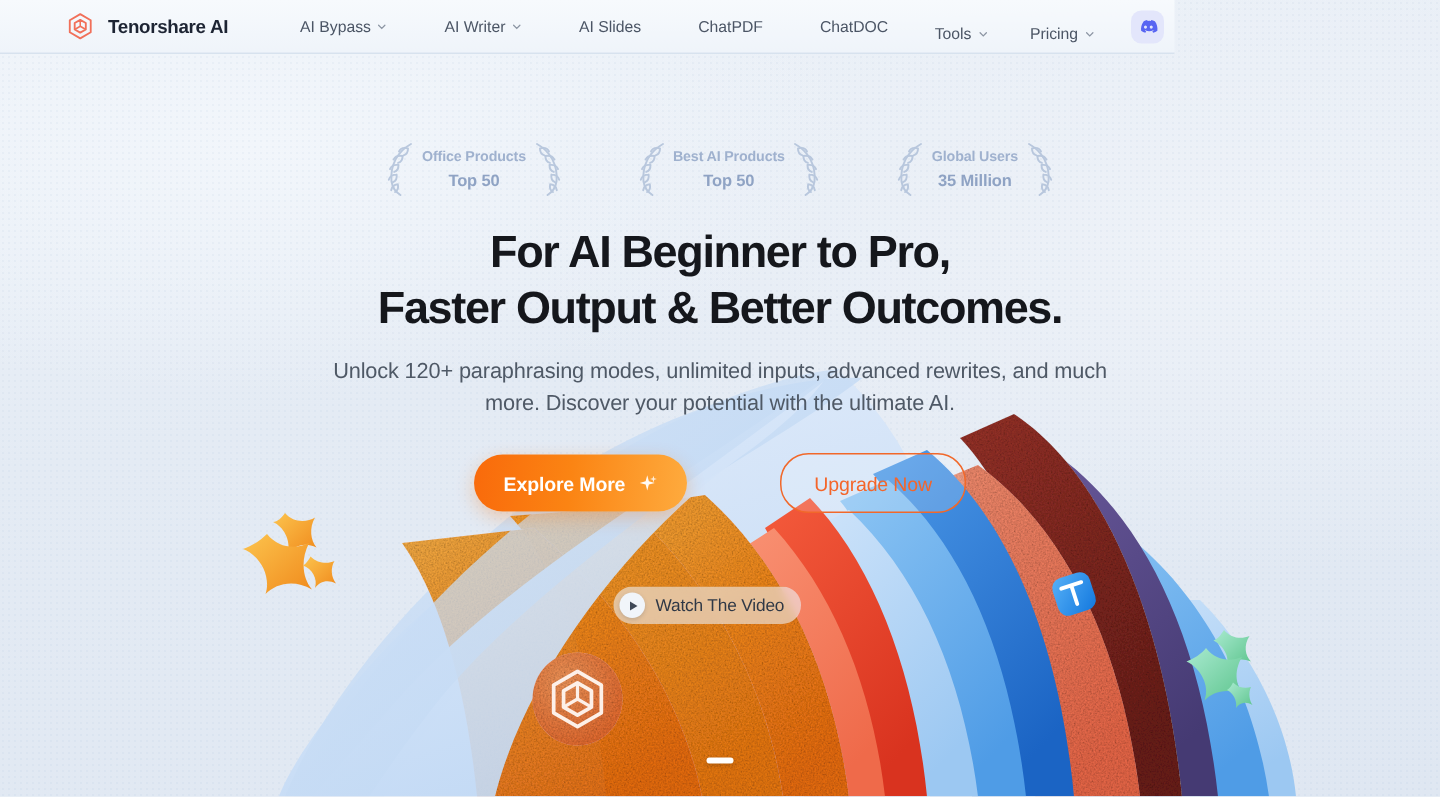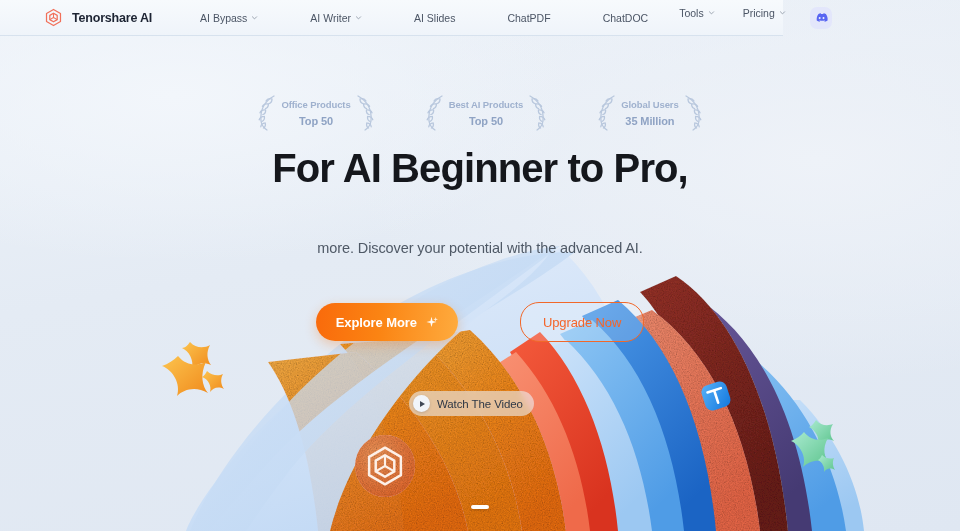--- a/index.html
+++ b/index.html
@@ -30,28 +30,28 @@
   .navbar {
     position:absolute; left:0; top:0; width:783px; height:36px;
     background:linear-gradient(180deg,#f7fafd 0%,#eff4fa 100%);
     border-bottom:1px solid rgba(190,205,225,.55);
     display:flex; align-items:center; z-index:40;
   }
   .brand { display:flex; align-items:center; gap:9px; margin-left:44px; }
   .brand-mark { width:19px; height:19px; display:block; }
   .brand-name { font-size:12.5px; font-weight:bold; color:#1d2433; letter-spacing:-.2px; white-space:nowrap; }
 
-  .nav-links { display:flex; align-items:center; gap:18px; margin-left:31px; }
+  .nav-links { display:flex; align-items:center; gap:4px; margin-left:31px; }
   .nav-link {
     font-size:10.5px; color:#4b5565; padding:0 17px;
     display:flex; align-items:center; gap:4px; cursor:pointer; white-space:nowrap;
   }
   .caret { display:block; width:7px; height:7px; flex:none; opacity:.75; }
 
-  .nav-right { margin-left:auto; margin-right:60px; display:flex; align-items:flex-start; gap:0; }
+  .nav-right { margin-left:auto; margin-right:60px; display:flex; align-items:flex-end; gap:0; }
   .nav-right .nav-link { padding:0 14px; }
   .discord-btn {
     width:22px; height:22px; margin-left:10px; border-radius:7px;
     background:#e3e6fb; display:flex; align-items:center; justify-content:center;
     cursor:pointer; flex:none;
   }
   .discord-btn svg { width:14px; height:14px; display:block; }
 
   
   .badges {
@@ -66,21 +66,21 @@
     white-space:nowrap; line-height:14px;
   }
   .badge-bot {
     font-size:11px; font-weight:bold; color:#8fa3c4; letter-spacing:-.1px;
     white-space:nowrap; line-height:16px; margin-top:1px;
   }
 
   
   .headline {
     position:absolute; top:150px; left:0; width:960px; text-align:center; z-index:20;
-    font-size:40px; font-weight:bold; line-height:37px;
+    font-size:30px; font-weight:bold; line-height:37px;
     color:#15171c; letter-spacing:-.9px;
   }
 
   .subhead {
     position:absolute; top:238px; left:0; width:960px; text-align:center; z-index:20;
     font-size:14.5px; line-height:21px; color:#4f5966; letter-spacing:-.1px;
   }
   .subhead span { display:block; }
 
   
@@ -398,24 +398,26 @@
           <path d="M11.6 16 C8.6 15.6 6.8 16.8 6 18.8 M11.6 16 C11.8 18.6 10.8 20 8.8 20.6"></path>
           <path d="M10.4 22.4 C7.4 22.4 5.8 23.8 5.2 25.8 M10.4 22.4 C10.8 25 10 26.6 8 27.4"></path>
           <path d="M11.2 28.8 C8.4 29.2 7 30.8 6.8 32.8 M11.2 28.8 C11.8 31.4 11.2 33 9.4 34"></path>
         </g>
       </svg>
     </div>
   </div>
 
   <h1 class="headline">
     <span>For AI Beginner to Pro,</span><br>
+    <span>Faster Output &amp; Better Outcomes.</span>
   </h1>
 
   <p class="subhead">
-    <span>more. Discover your potential with the advanced AI.</span>
+    <span>Unlock 120+ paraphrasing modes, unlimited inputs, advanced rewrites, and much</span>
+    <span>more. Discover your potential with the ultimate AI.</span>
   </p>
 
   <div class="ctas">
     <button class="btn-primary">
       <span>Explore More</span>
       <svg class="spark" viewBox="0 0 24 24" fill="#fff">
         <path d="M12 1.6 L14 9 L21.4 11 L14 13 L12 20.4 L10 13 L2.6 11 L10 9 Z" opacity="0.95"></path>
         <path d="M19.6 2 L20.6 5.2 L23.8 6.2 L20.6 7.2 L19.6 10.4 L18.6 7.2 L15.4 6.2 L18.6 5.2 Z" opacity="0.8"></path>
       </svg>
     </button>

